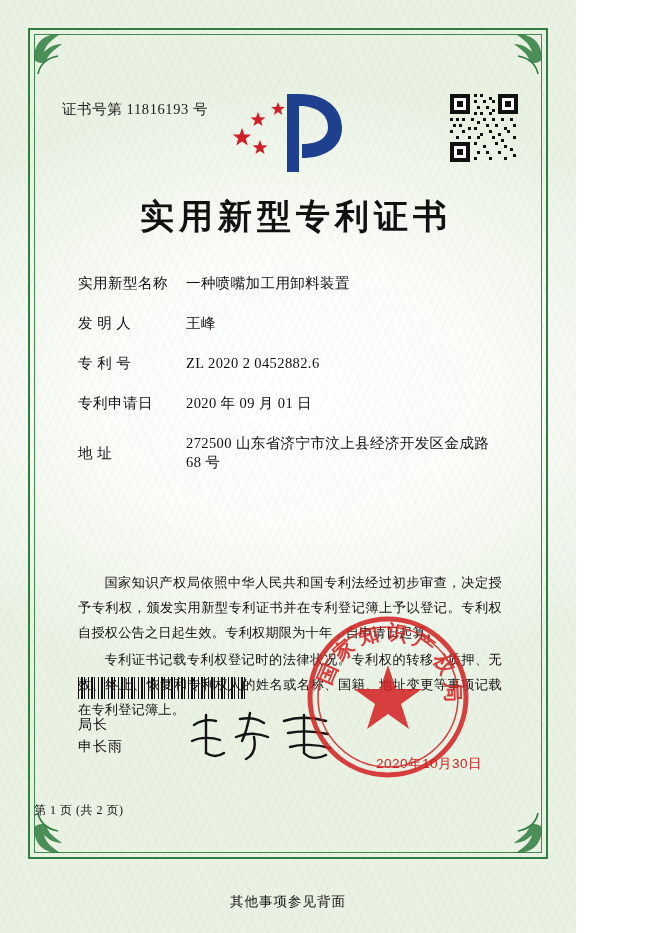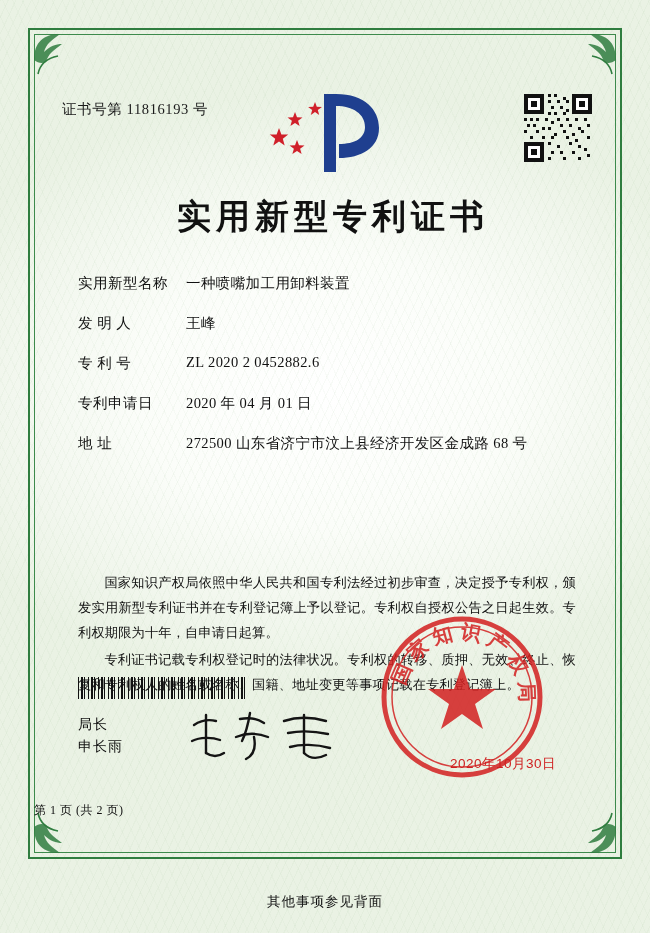--- a/index.html
+++ b/index.html
@@ -5,21 +5,21 @@
   html, body {
     margin: 0;
     padding: 0;
     background: #ffffff;
   }
   body {
     font-family: "Liberation Serif", "DejaVu Serif", serif;
   }
   .page {
     position: relative;
-    width: 650px;
+    width: 576px;
     height: 933px;
     overflow: hidden;
     background:
       radial-gradient(ellipse 420px 300px at 50% 42%, #ffffff 0%, #fbfdf9 45%, #f2f7ee 75%, #eaf2e4 100%),
       linear-gradient(180deg, #f6faf3 0%, #eef5e9 50%, #e9f1e2 100%);
   }
   
   .page::before {
     content: "";
     position: absolute;
@@ -106,21 +106,21 @@
   }
 
   .fields {
     position: absolute;
     left: 44px;
     right: 36px;
     top: 240px;
   }
   .field {
     display: flex;
-    align-items: flex-start;
+    align-items: center;
     margin-bottom: 21px;
     font-size: 14.5px;
     color: #111;
   }
   .f-label {
     width: 108px;
     flex: none;
     letter-spacing: 0.5px;
   }
   .f-label.spread {
@@ -366,21 +366,21 @@
         <span class="f-value">王峰</span>
       </div>
 
       <div class="field">
         <span class="f-label spread">专 利 号</span>
         <span class="f-value">ZL 2020 2 0452882.6</span>
       </div>
 
       <div class="field">
         <span class="f-label">专利申请日</span>
-        <span class="f-value">2020 年 04 月 01 日</span>
+        <span class="f-value">2020 年 09 月 01 日</span>
       </div>
 
 
       <div class="field">
         <span class="f-label spread">地 址</span>
         <span class="f-value">272500 山东省济宁市汶上县经济开发区金成路 68 号</span>
       </div>
 
 
     </div>

